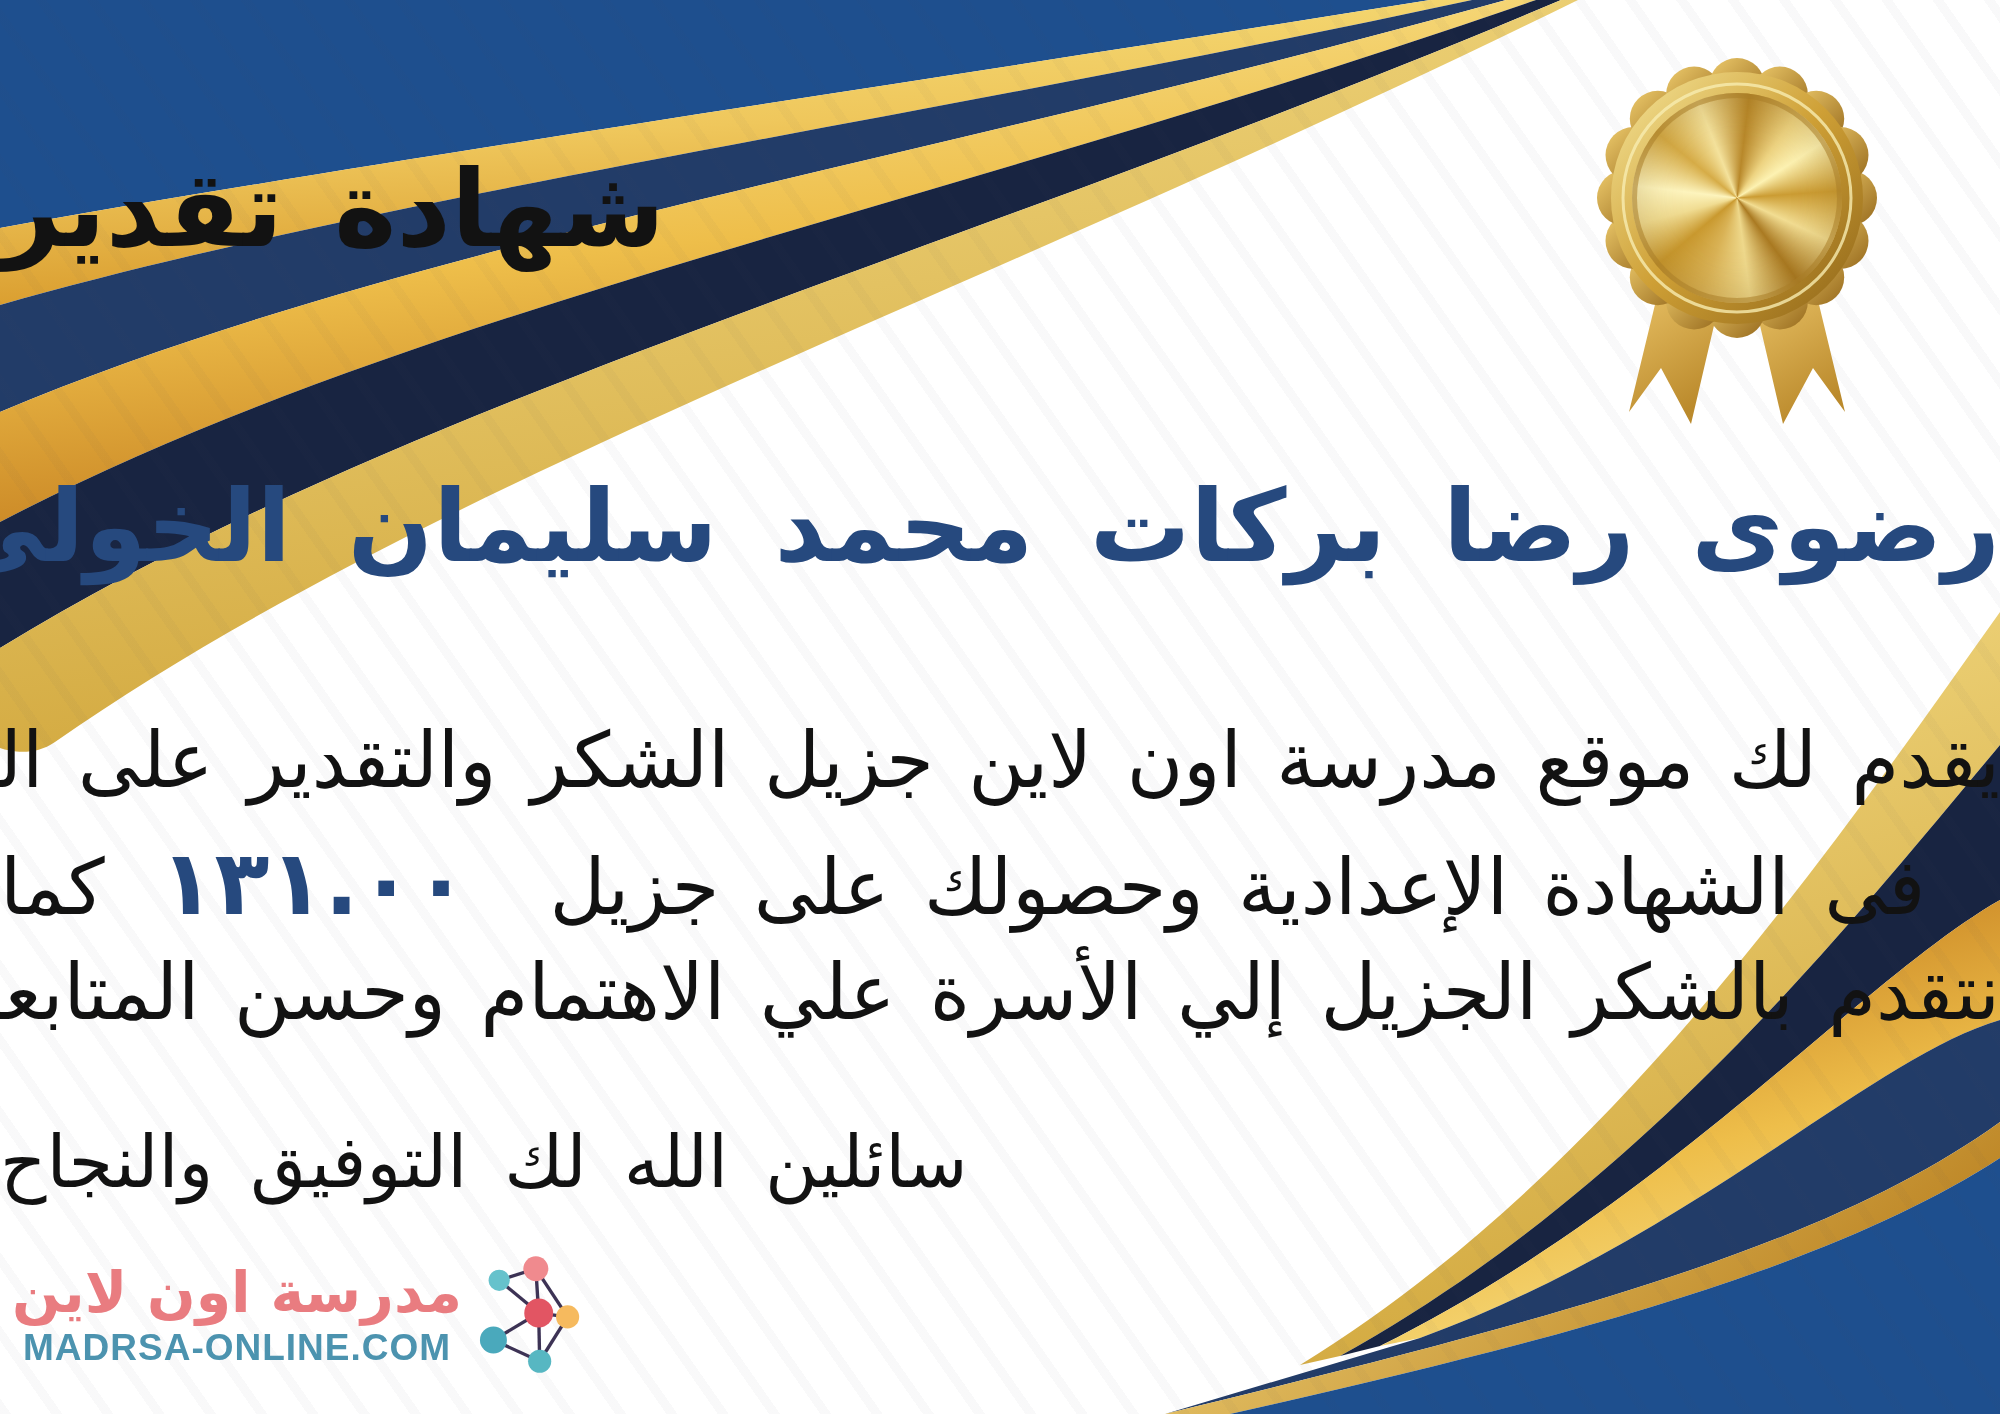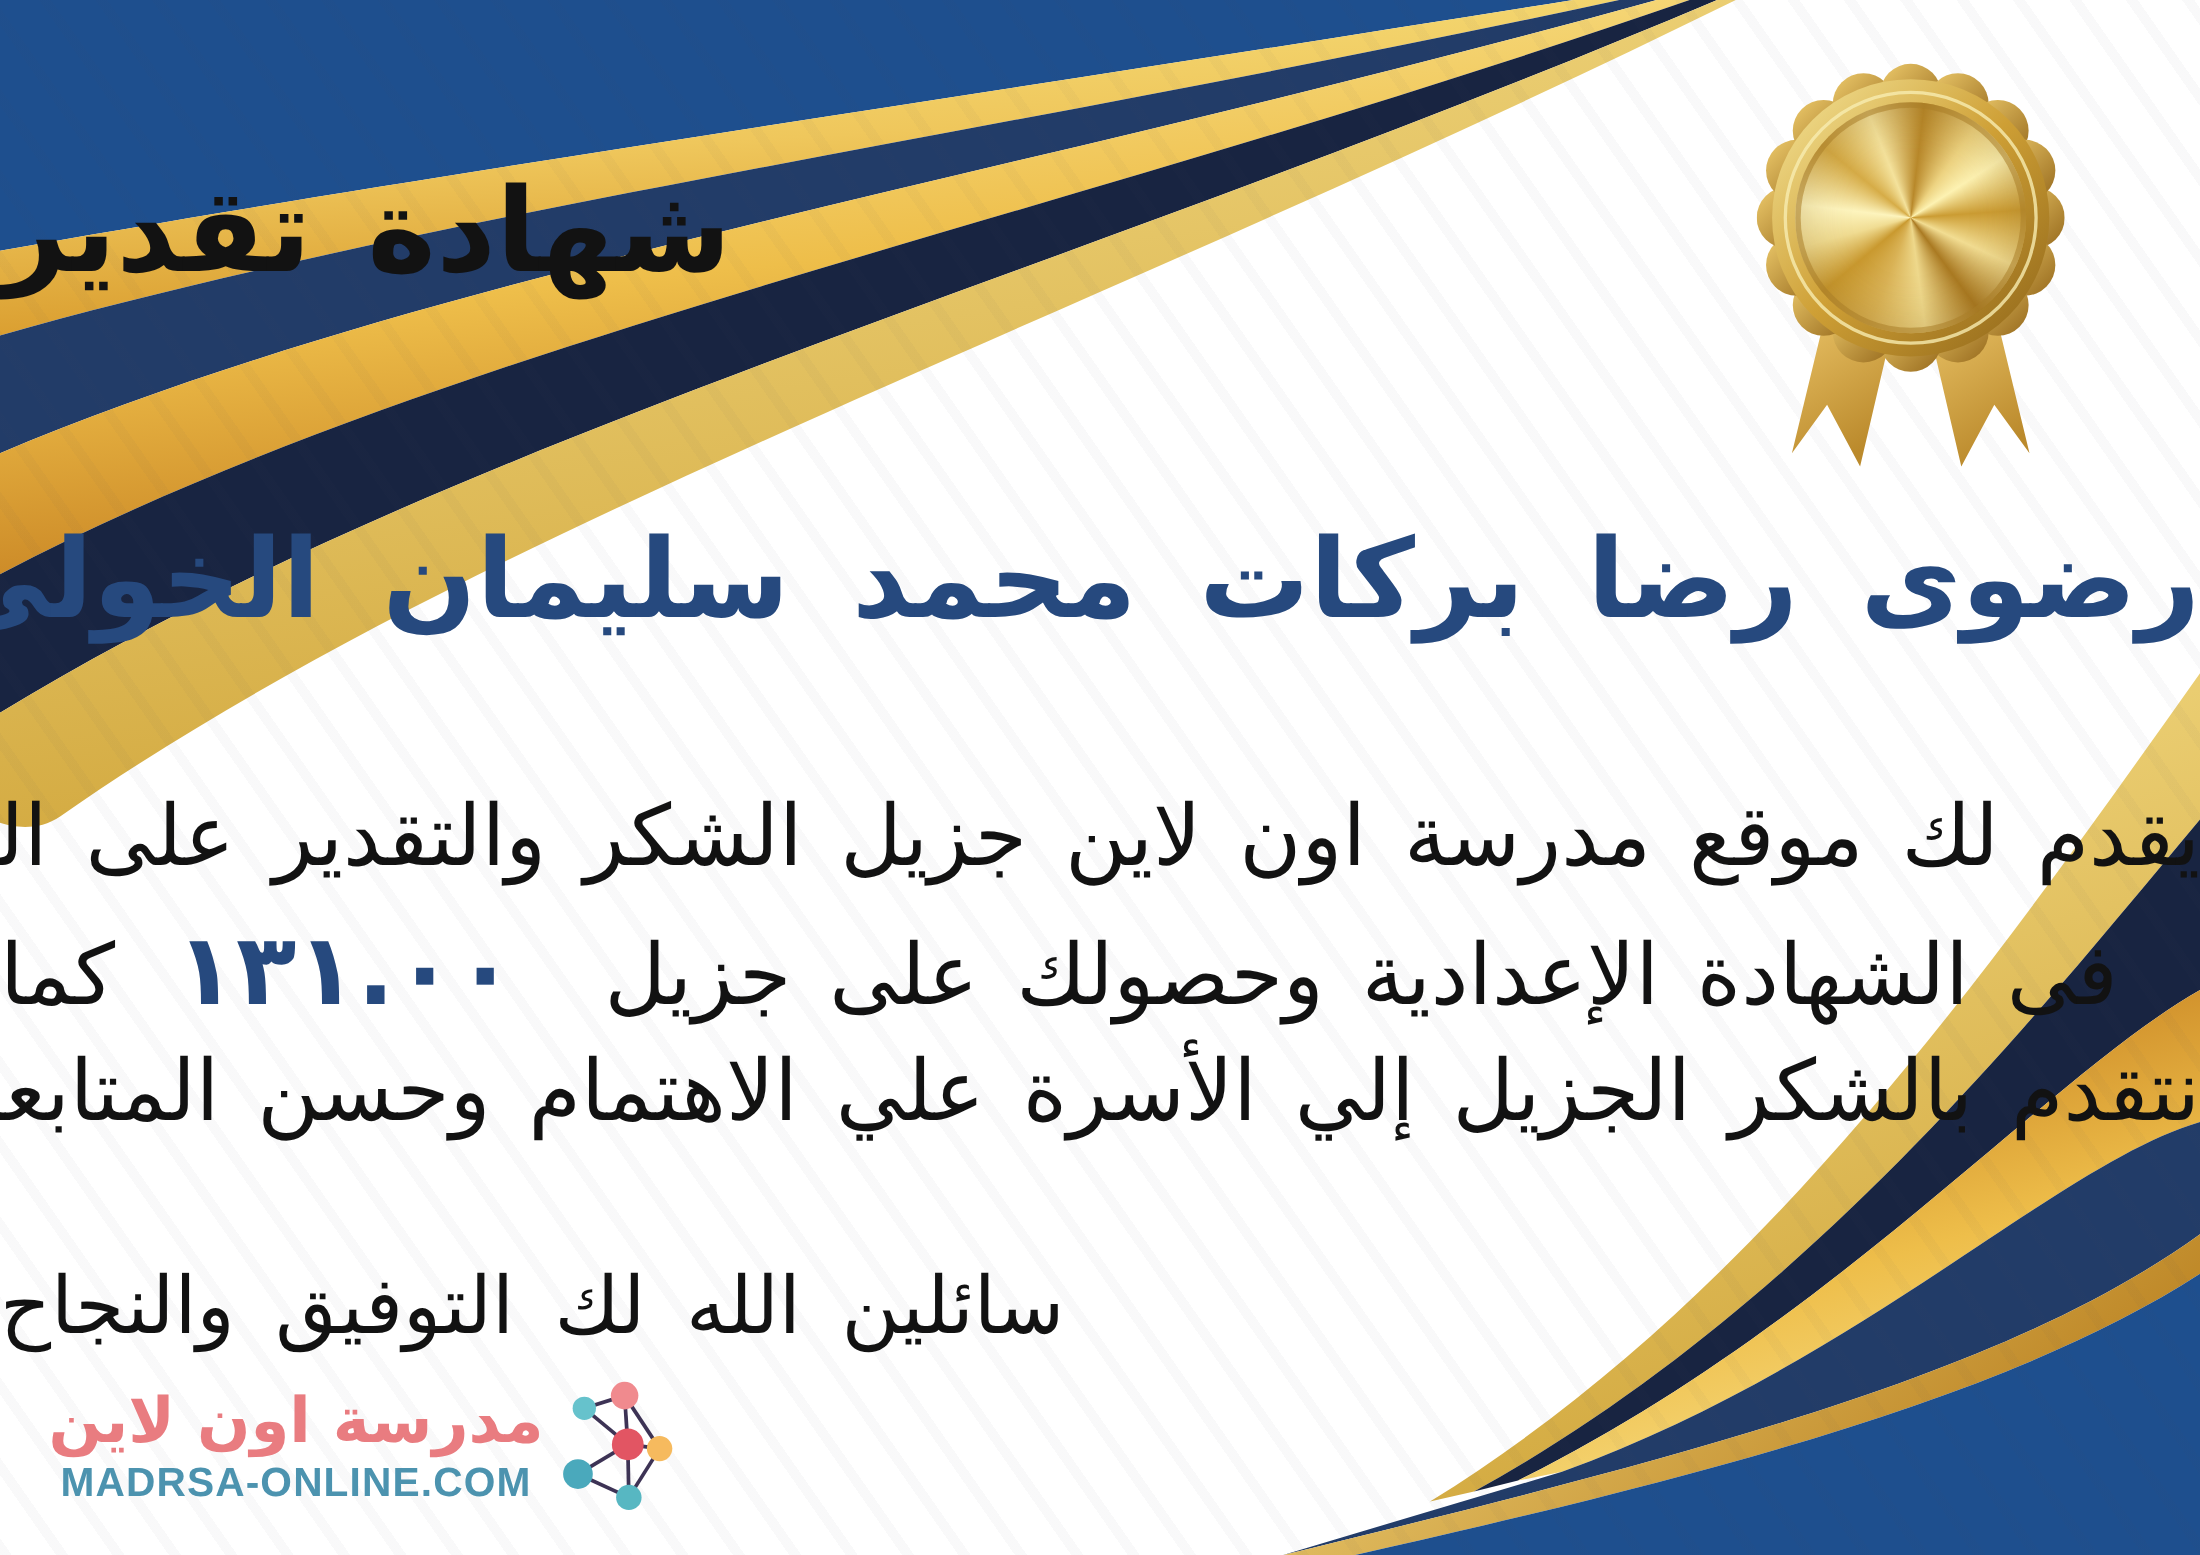--- a/index.html
+++ b/index.html
@@ -20,40 +20,40 @@
   .f-navyd{fill:var(--navy_dark);}
 
   
   .txt{position:absolute;left:0;width:100%;text-align:left;z-index:3;white-space:nowrap;}
   .title{top:148px;font-size:106px;font-weight:700;color:var(--text_black);word-spacing:14px;}
   .name{top:468px;font-size:100px;font-weight:700;color:var(--name_blue);word-spacing:22px;}
   .body-line{font-size:77px;font-weight:400;color:var(--text_black);word-spacing:10px;}
   .l1{top:716px;}
   .l2{top:830px;}
   .l3{top:948px;}
-  .closing{top:1145px;font-size:72px;font-weight:400;color:var(--text_black);word-spacing:14px;}
+  .closing{top:1120px;font-size:72px;font-weight:400;color:var(--text_black);word-spacing:14px;}
   .score{
     font-size:90px;font-weight:700;color:var(--score_blue);
     margin-right:81px;margin-left:55px;
   }
 
   
   .medal{position:absolute;left:1597px;top:50px;width:280px;height:380px;z-index:2;}
   .medal svg{position:absolute;left:0;top:0;}
   .medal-face{
     position:absolute;left:35px;top:43px;width:210px;height:210px;border-radius:50%;
     background:conic-gradient(from 230deg,
       #c9992f 0%, #f0dc92 7%, #fdf4bd 13%, #d6ac47 22%, #f4e29c 30%,
       #b8882a 38%, #edd381 46%, #fdf2b2 52%, #cb9c33 60%, #f2dd92 68%,
       #aa7a22 76%, #eed88b 84%, #d9b255 92%, #c9992f 100%);
     box-shadow: inset 0 0 0 5px rgba(170,125,40,.55), inset 0 0 46px rgba(120,80,10,.28);
   }
 
   
-  .logo{position:absolute;left:44px;top:1250px;z-index:3;display:flex;align-items:center;gap:16px;}
+  .logo{position:absolute;left:12px;top:1250px;z-index:3;display:flex;align-items:center;gap:16px;}
   .logo-text{display:flex;flex-direction:column;align-items:center;}
   .logo-ar{font-size:57px;font-weight:700;color:var(--logo_pink);line-height:1.15;}
   .logo-en{font-family:"Liberation Sans",sans-serif;font-size:37px;font-weight:700;
            color:var(--logo_teal);letter-spacing:1px;line-height:1.2;}
 </style>
 </head>
 <body>
 
 <div class="canvas">
 

